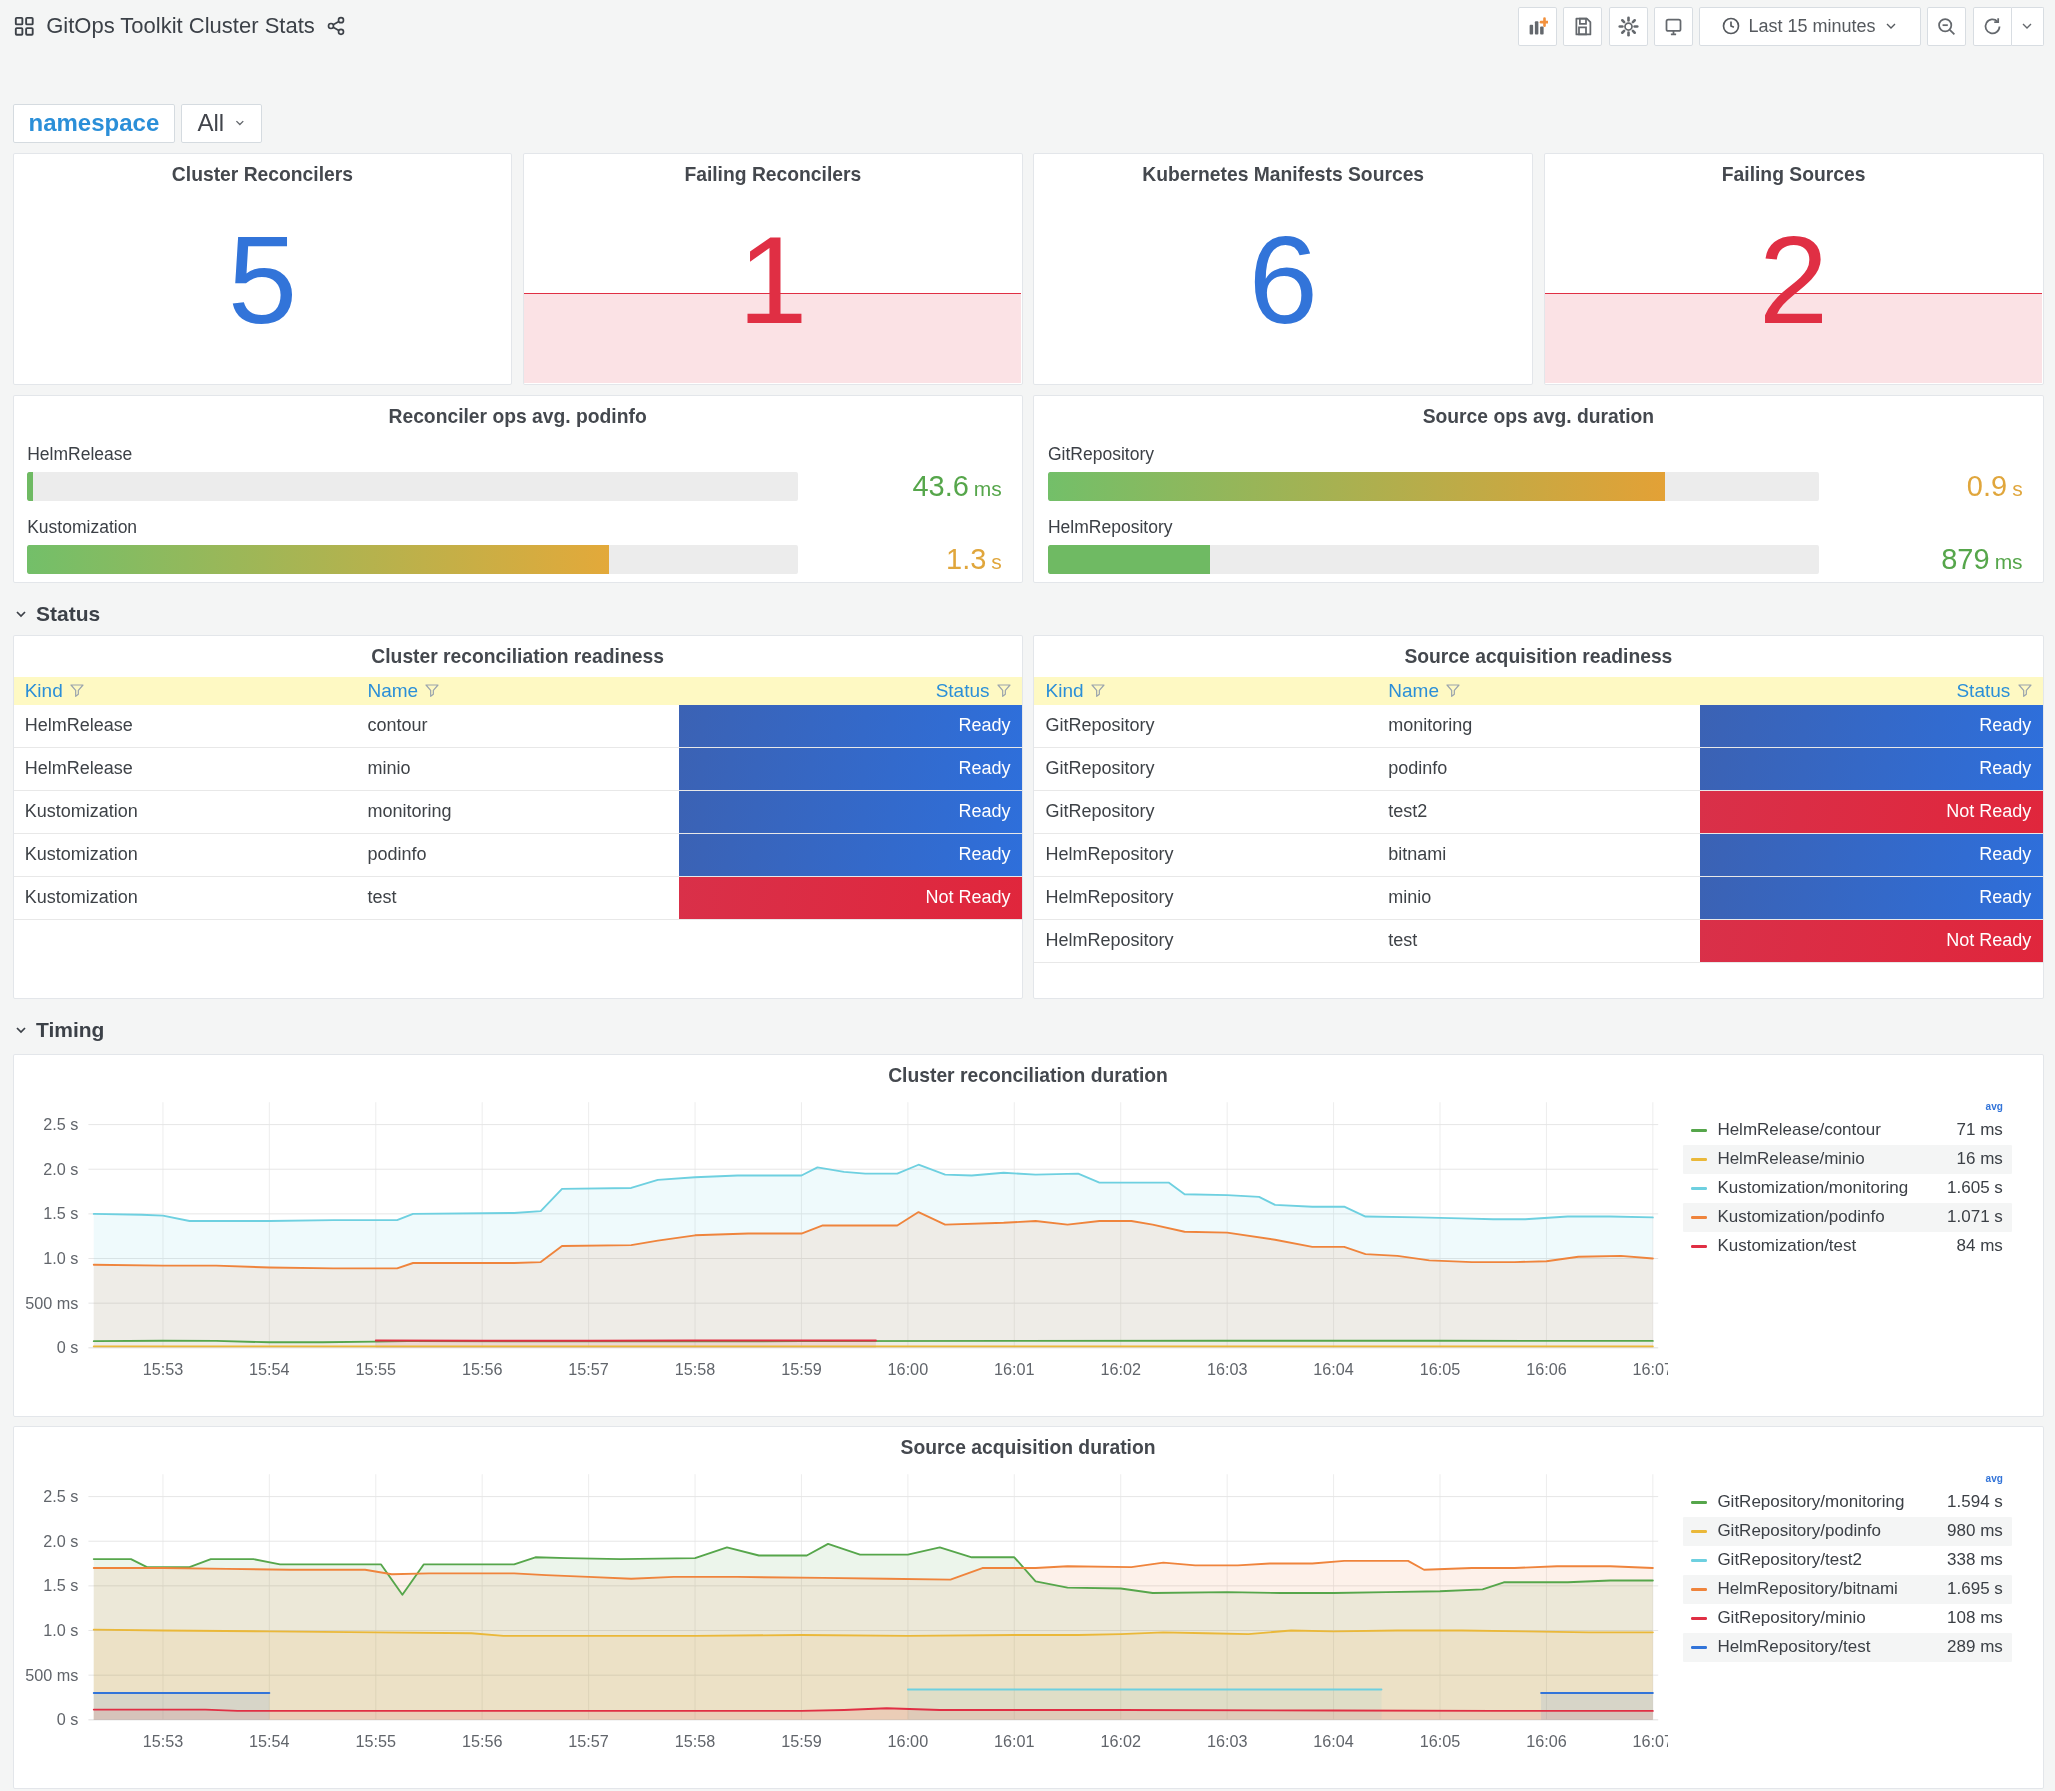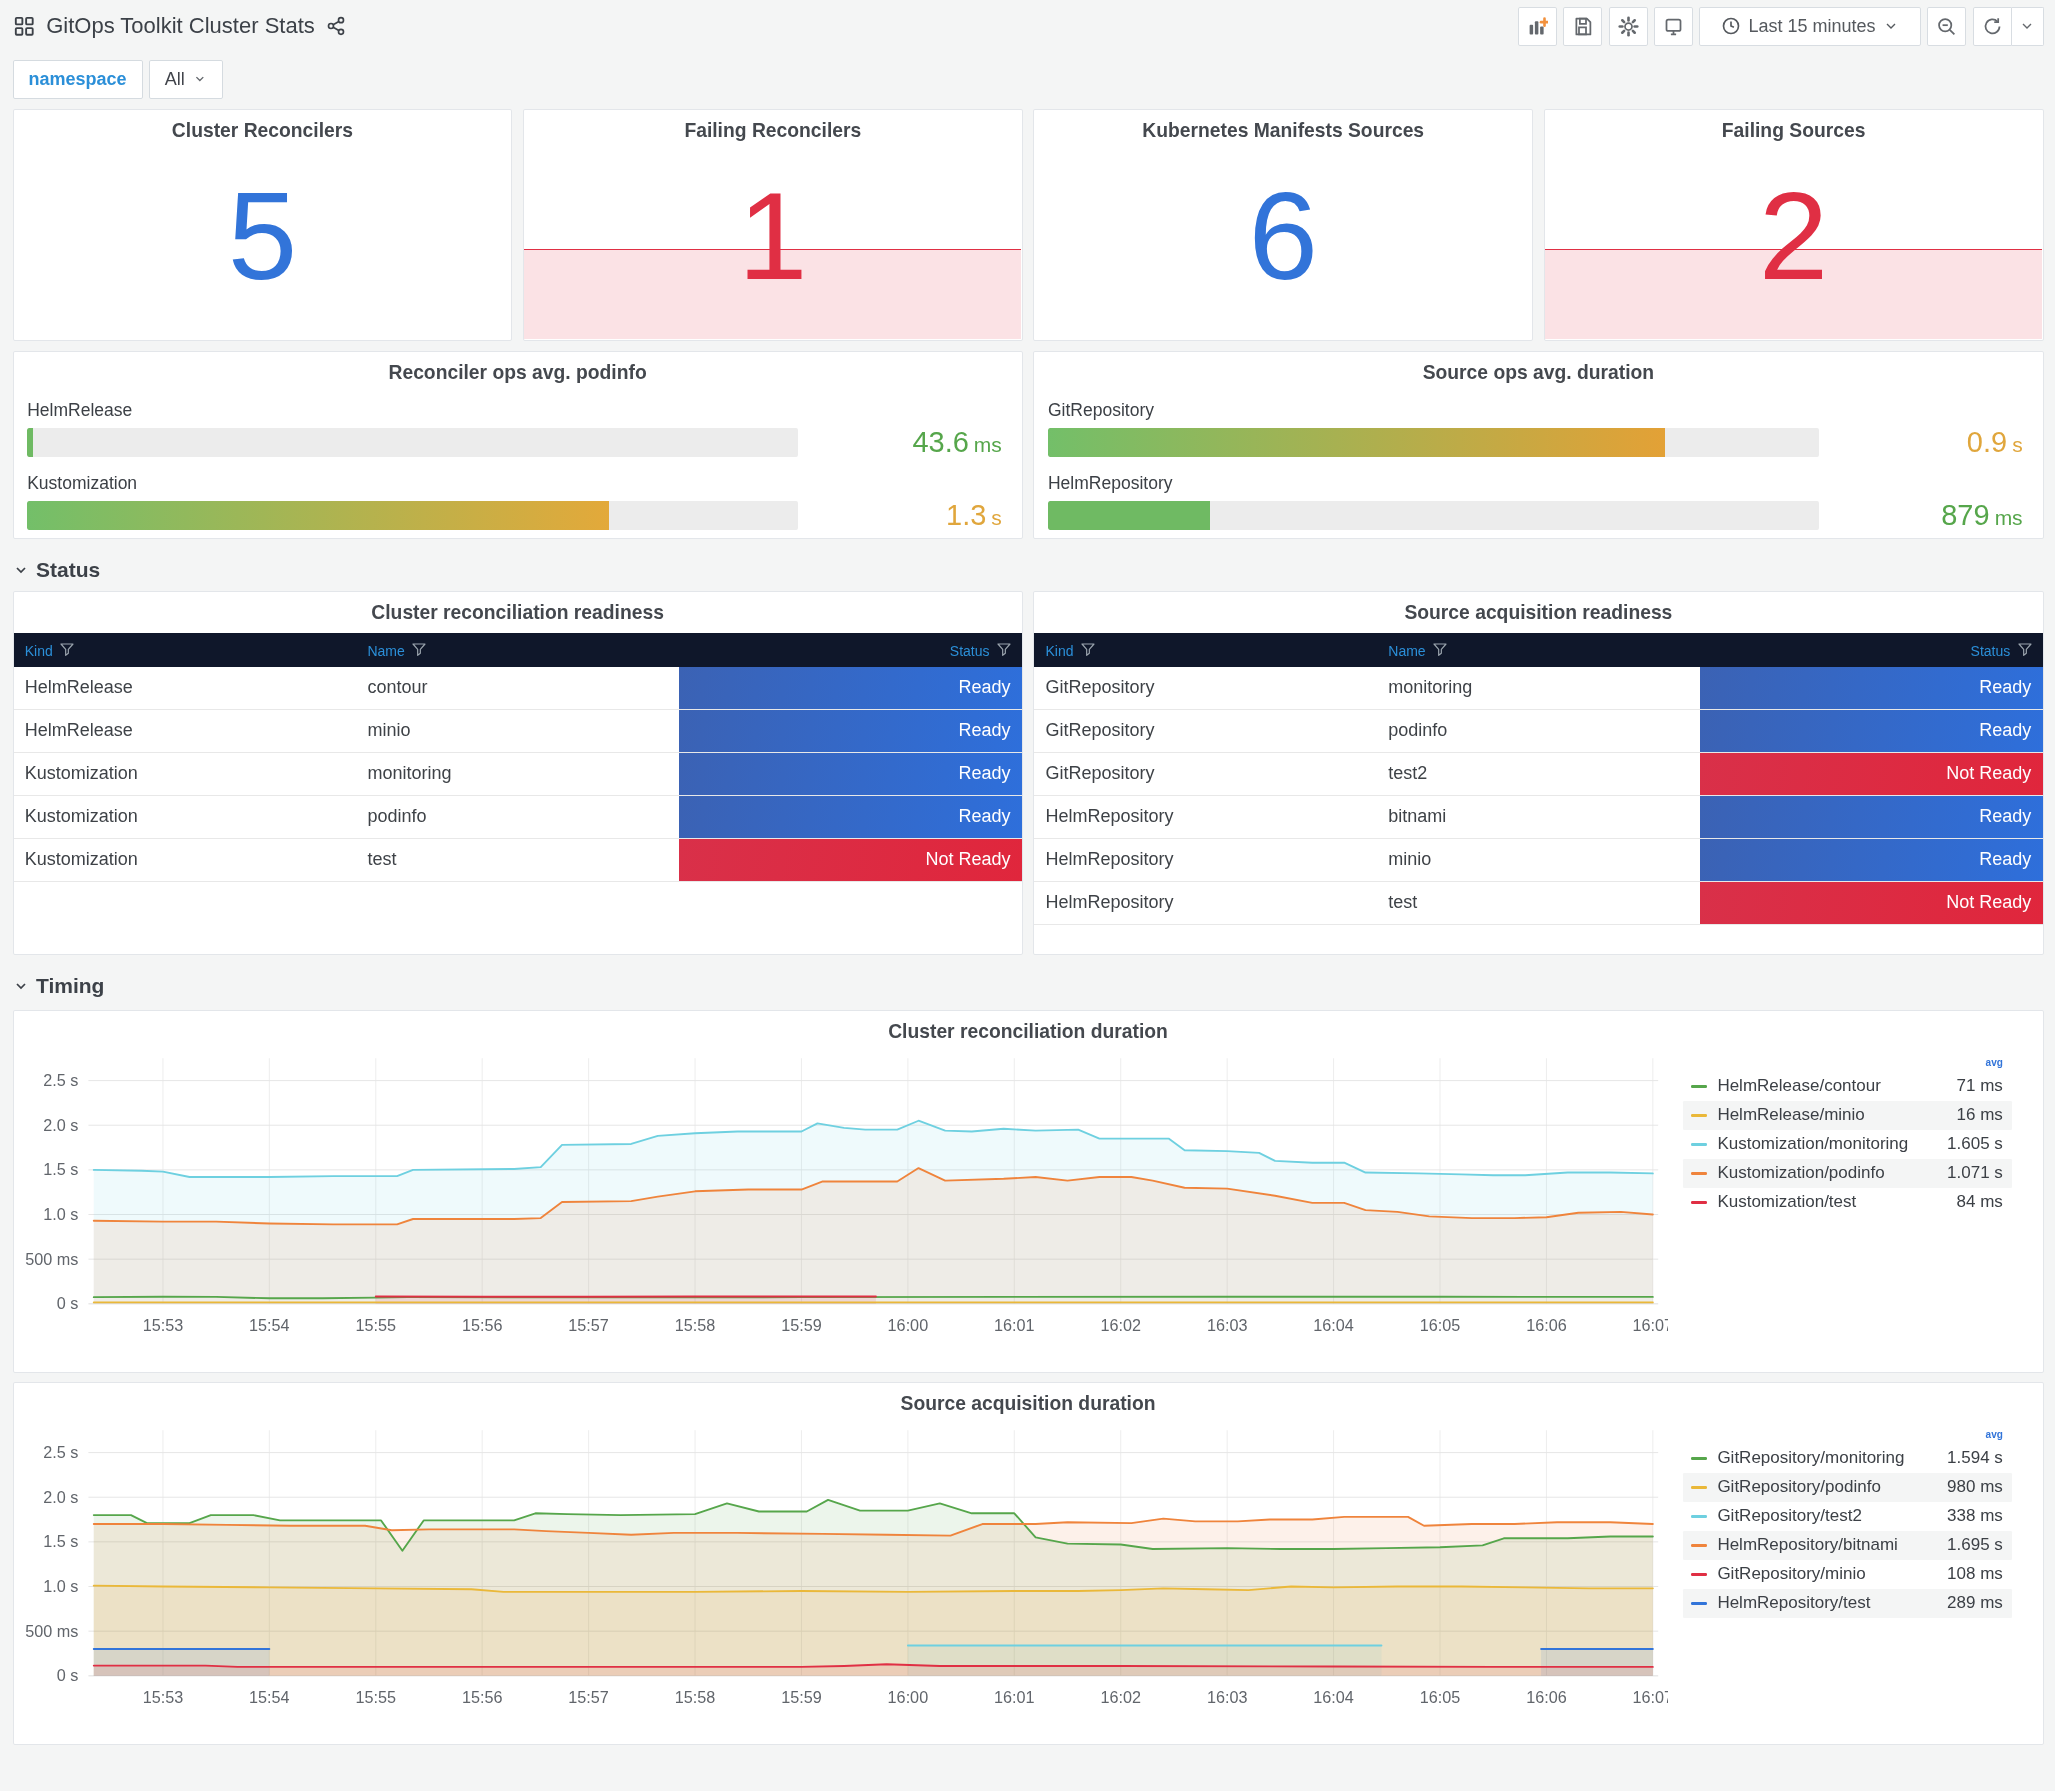--- a/index.html
+++ b/index.html
@@ -24,21 +24,21 @@
     color:#64686d; padding:0 7.5px; gap:7.5px;
   }
   .timebtn { font-size:18px; color:#55595e; font-weight:500; padding:0 21px; }
   .split { display:flex; }
   .split .tbtn:first-child { border-radius:1.9px 0 0 1.9px; }
   .split .tbtn:last-child { border-left:none; border-radius:0 1.9px 1.9px 0; min-width:30px; }
 
   
   .vars { margin-top:7.5px; display:flex; gap:6.2px; }
   .vbox { height:39px; background:#fff; border:0.6px solid #d5dbe0; border-radius:1.9px;
-          display:flex; align-items:center; padding:0 15px; font-size:18px; }
+          display:flex; align-items:center; padding:0 15px; font-size:24px;margin-top:44px; }
   .vlabel { color:#2b8fd8; font-weight:700; }
   .vvalue { color:#41444b; gap:8.7px; }
 
   
   .panel { background:#fff; border:0.6px solid #e3e6ea; border-radius:1.9px; position:relative; }
   .ptitle { text-align:center; font-size:19.3px; font-weight:600; color:#44484e; padding-top:10px; }
 
   
   .stats-row { margin-top:10px; display:grid; grid-template-columns:repeat(4,1fr); gap:10.6px; height:232px; }
   .stat .val { position:absolute; inset:0; display:flex; align-items:center; justify-content:center;
@@ -58,21 +58,21 @@
   .gval .num { font-size:29px; }
   .gval .unit { font-size:21px; margin-left:5px; }
 
   
   .section-head { margin-top:16px; height:30px; display:flex; align-items:center; gap:7.5px;
                   font-size:21px; font-weight:700; color:#3c4148; }
 
   
   .tables-row { margin-top:6.2px; display:grid; grid-template-columns:repeat(2,1fr); gap:10.6px; height:364px; }
   .tbl { width:100%; border-collapse:collapse; margin-top:8.7px; table-layout:fixed; }
-  .tbl th { background:#0f172a; height:34px; font-size:14px; font-weight:400; color:#2b8fd8;
+  .tbl th { background:#fef9c3; height:28px; font-size:19px; font-weight:400; color:#2b8fd8;
             text-align:left; padding-left:11.2px; }
   .tbl th.right { text-align:right; padding-right:10px; }
   .tbl th .fun { vertical-align:-2.5px; margin-left:6.2px; }
   .tbl td { height:42px; border-bottom:0.6px solid #e8e8e8; font-size:18px; color:#3e4247; padding-left:11.2px; }
   .tbl td.statuscell { padding:0; }
   .cellbg { height:42px; display:flex; align-items:center; justify-content:flex-end;
             padding-right:11.2px; color:#fff; }
   .cellbg.ready    { background:linear-gradient(100deg,#3b62b4,#2e6fdb); }
   .cellbg.notready { background:linear-gradient(100deg,#d93049,#e0263c); }
 

